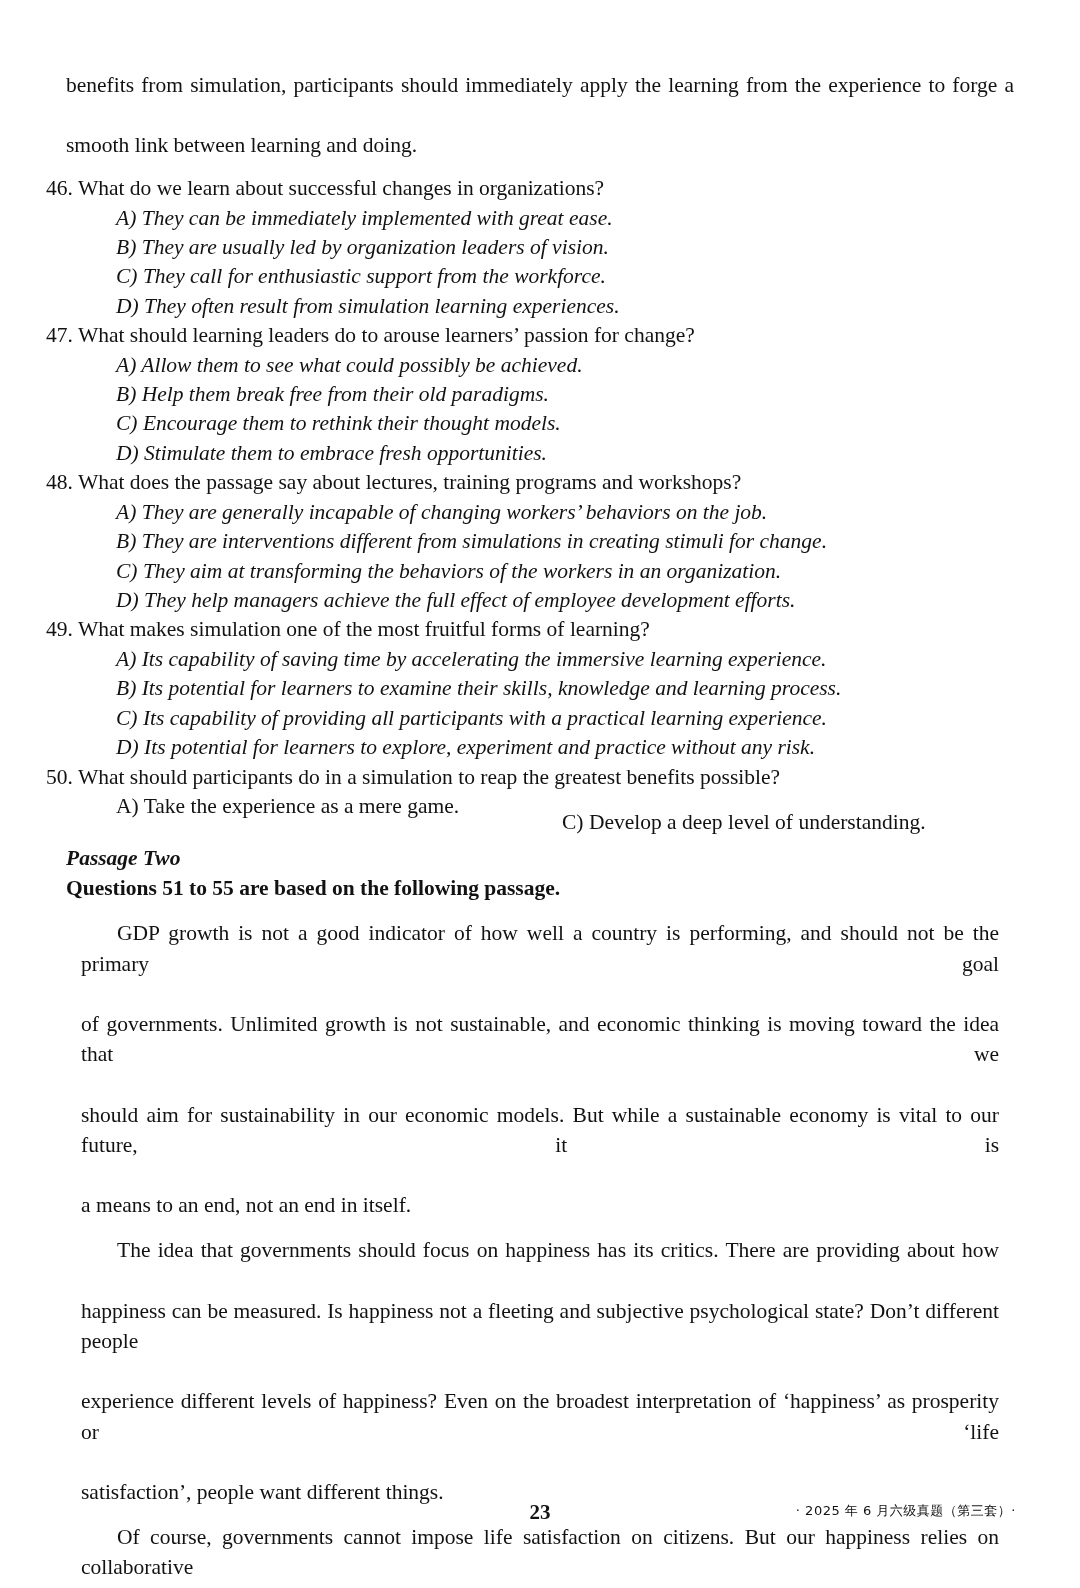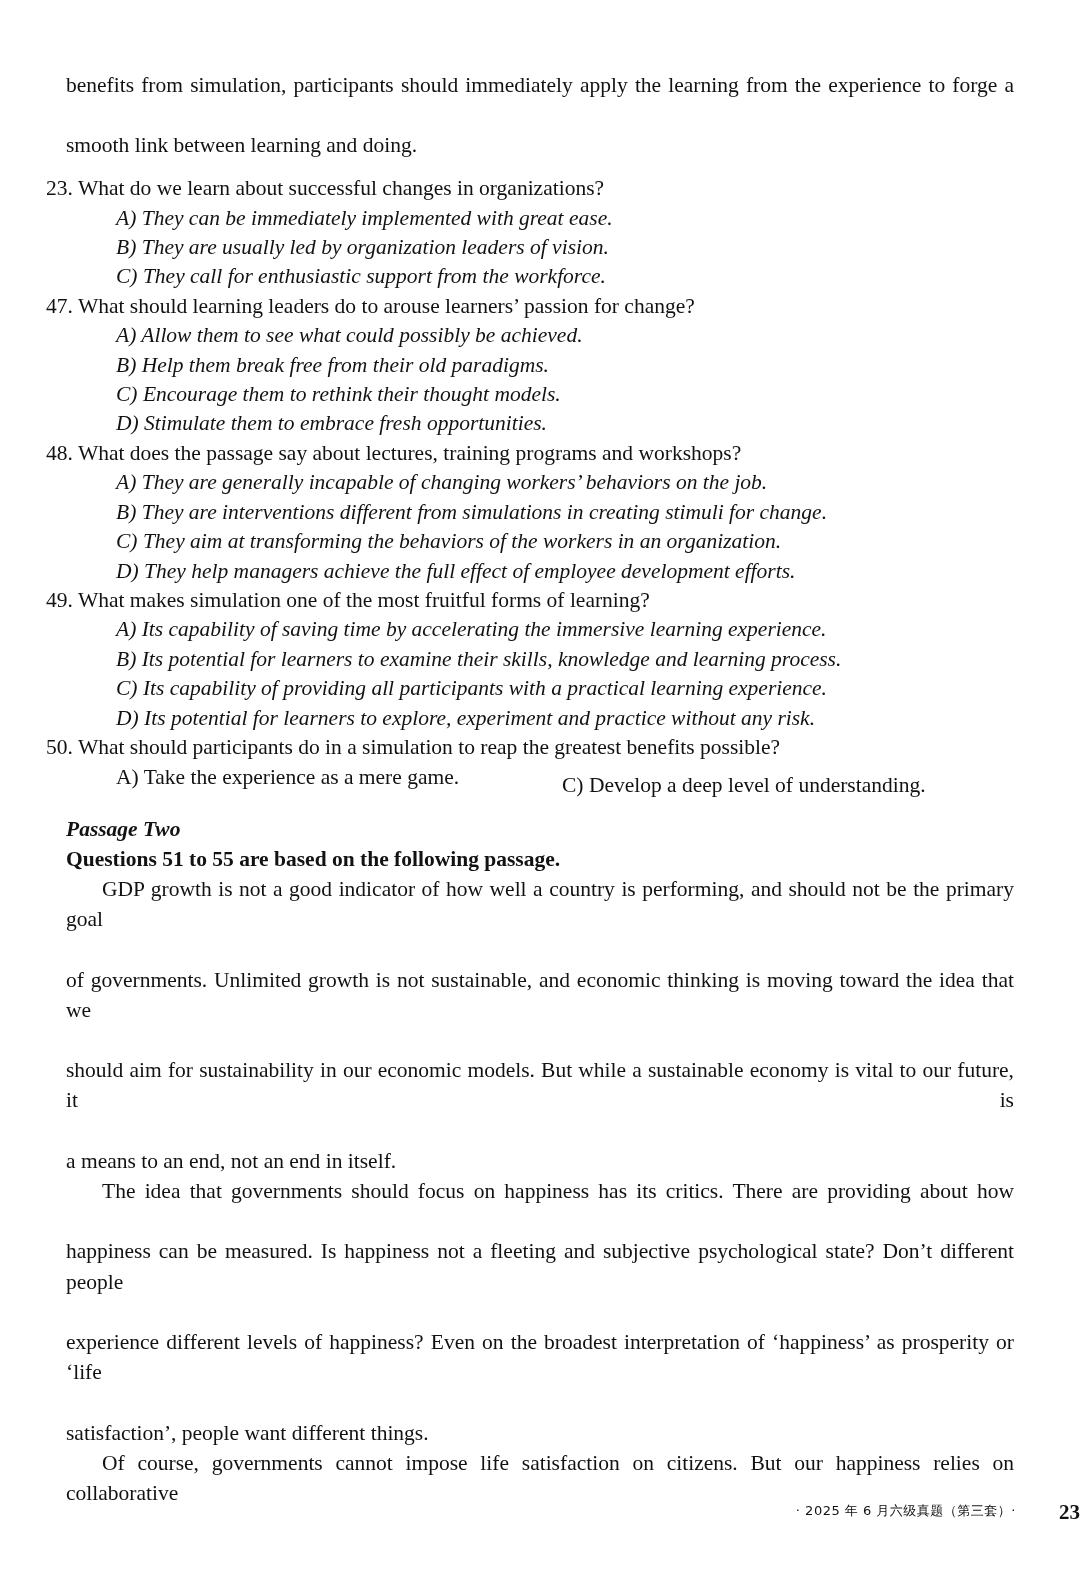--- a/index.html
+++ b/index.html
@@ -70,39 +70,39 @@
     display: block;
     font-size: 21.5px;
     line-height: 29.4px;
     padding-left: 50px;
     white-space: nowrap;
     position: relative;
   }
   .opt-two-col .col-b {
     position: absolute;
     left: 496px;
-    top: 8px;
+    top: 16px;
     white-space: nowrap;
   }
 
   
   .passage-head {
     font-size: 21.5px;
     font-weight: bold;
     line-height: 30px;
     margin: 0;
   }
   .passage-head.first { margin-top: 22px; font-style: italic; }
 
   
   .para {
     font-size: 21.5px;
     line-height: 30.2px;
     text-align: justify;
-    margin: 0;
+    margin: 15px;
   }
   .para .ln {
     display: block;
     text-align: justify;
     white-space: pre-wrap;
   }
   .para .ln.stretch:after {
     content: "";
     display: inline-block;
     width: 100%;
@@ -115,21 +115,21 @@
     left: 0;
     top: 1500px;
     width: 1080px;
     height: 50px;
   }
   .page-number {
     position: absolute;
     left: 0;
     top: 0;
     width: 1080px;
-    text-align: right;
+    text-align: center;
     font-size: 21px;
     font-weight: bold;
     font-family: "Liberation Serif", serif;
   }
   .footer-note {
     position: absolute;
     right: 64px;
     top: 2px;
     font-size: 13px;
     font-family: "DejaVu Sans", "Liberation Sans", sans-serif;
@@ -143,26 +143,27 @@
 <div class="page">
   <div class="content">
 
     <div class="cont-para">
       <span class="justify-line">benefits from simulation, participants should immediately apply the learning from the experience to forge a</span>
       <span>smooth link between learning and doing.</span>
     </div>
 
     <div class="q-block">
       <div class="q-stem">
-        <span class="q-num">23.</span>
+        <span class="q-num">46.</span>
         <span>What do we learn about successful changes in organizations?</span>
       </div>
       <div class="opt">A) They can be immediately implemented with great ease.</div>
       <div class="opt">B) They are usually led by organization leaders of vision.</div>
       <div class="opt">C) They call for enthusiastic support from the workforce.</div>
+      <div class="opt">D) They often result from simulation learning experiences.</div>
     </div>
 
     <div class="q-block">
       <div class="q-stem">
         <span class="q-num">47.</span>
         <span>What should learning leaders do to arouse learners’ passion for change?</span>
       </div>
       <div class="opt">A) Allow them to see what could possibly be achieved.</div>
       <div class="opt">B) Help them break free from their old paradigms.</div>
       <div class="opt">C) Encourage them to rethink their thought models.</div>

